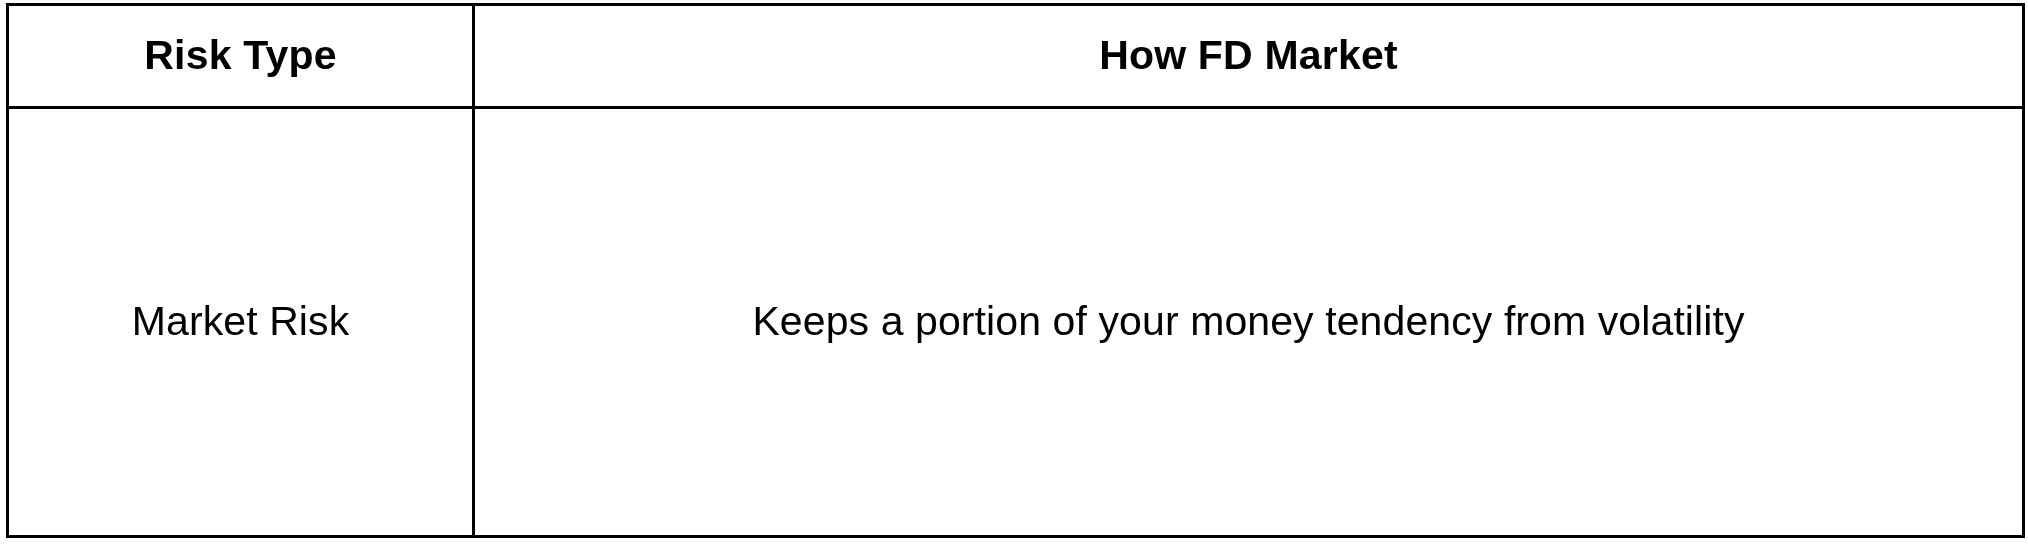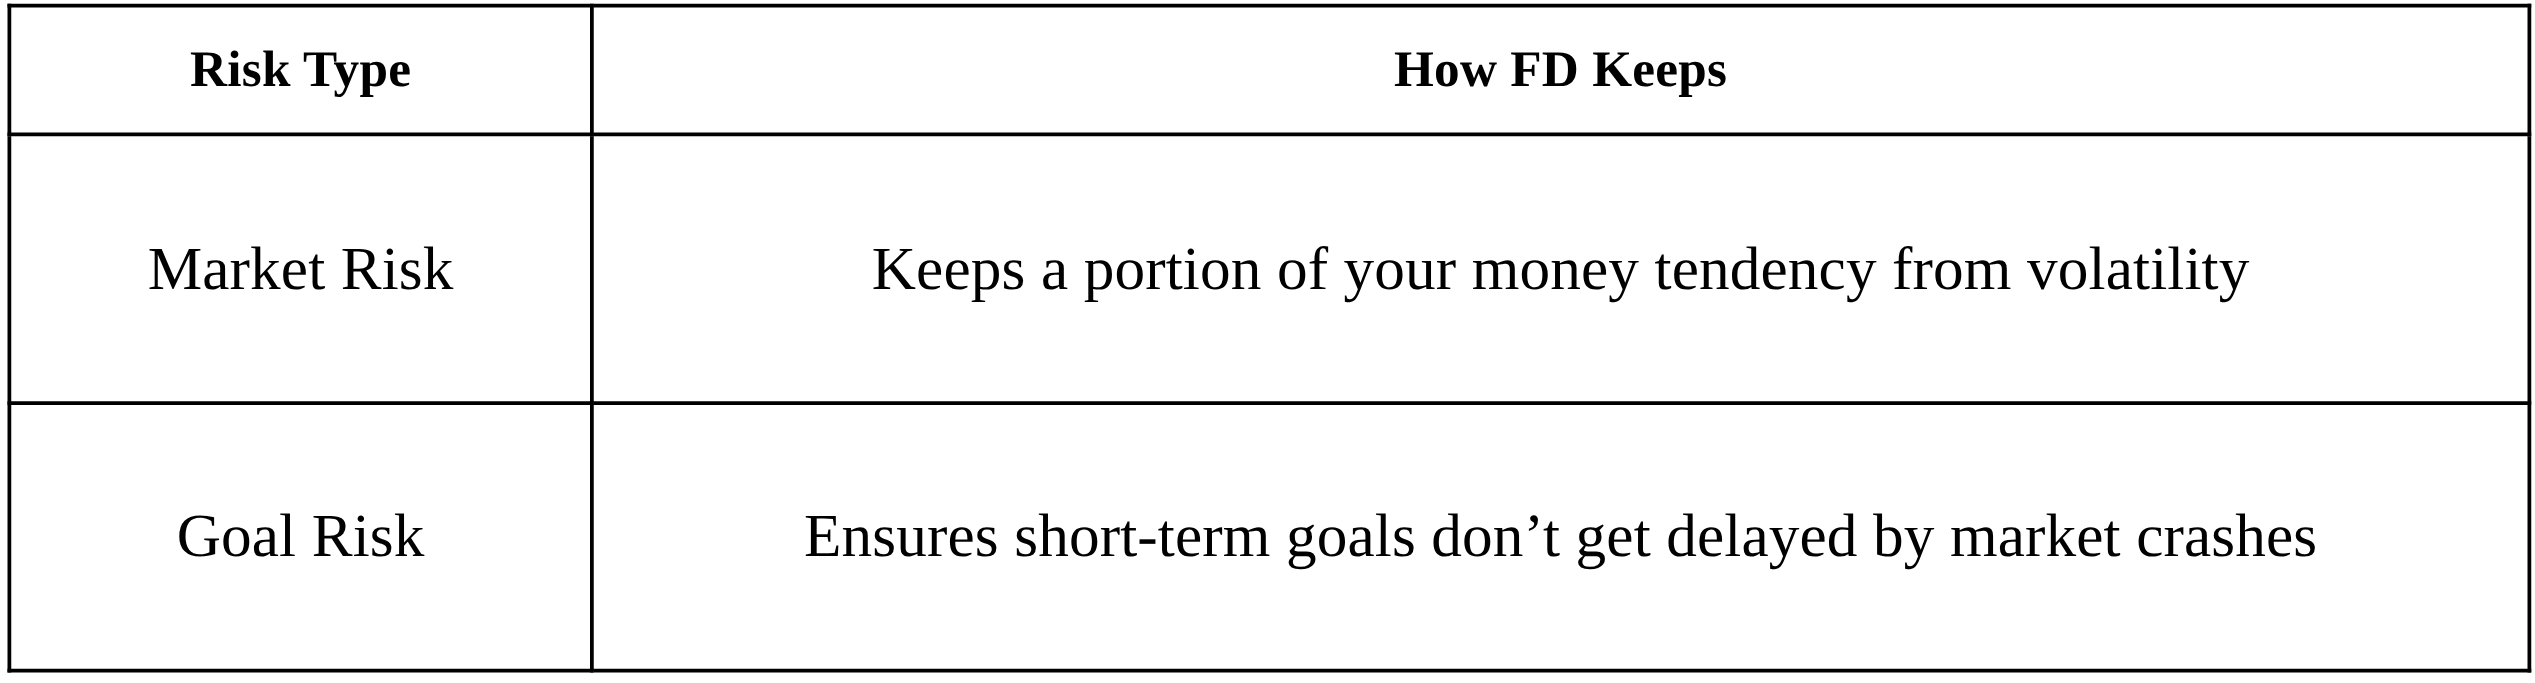--- a/index.html
+++ b/index.html
@@ -41,64 +41,55 @@
     line-height: 1.15;
   }
   table.risk-table thead th {
     height: 100px;
     font-size: 41px;
     font-weight: bold;
     letter-spacing: 0.2px;
   }
   table.risk-table tbody td {
     height: 108px;
-    font-size: 49px;
+    font-size: 41px;
     font-weight: normal;
     letter-spacing: 0.1px;
   }
   table.risk-table tbody tr:nth-child(3) td { height: 106px; }
   table.risk-table tbody tr:nth-child(4) td { height: 106px; }
 
   .cell-text {
     display: block;
     white-space: nowrap;
-    font-family: Liberation Serif, serif;
   }
 </style>
 </head>
 <body>
 
 <div class="page">
   <table class="risk-table">
     <colgroup>
       <col class="col-type">
       <col class="col-help">
     </colgroup>
     <thead>
       <tr>
         <th>
           <span class="cell-text">Risk Type</span>
         </th>
         <th>
-          <span class="cell-text">How FD Keeps</span>
+          <span class="cell-text">How FD Market</span>
         </th>
       </tr>
     </thead>
     <tbody>
       <tr>
         <td>
           <span class="cell-text">Market Risk</span>
         </td>
         <td>
           <span class="cell-text">Keeps a portion of your money tendency from volatility</span>
         </td>
       </tr>
-      <tr>
-        <td>
-          <span class="cell-text">Goal Risk</span>
-        </td>
-        <td>
-          <span class="cell-text">Ensures short-term goals don’t get delayed by market crashes</span>
-        </td>
-      </tr>
     </tbody>
   </table>
 </div>
 
 </body></html>

